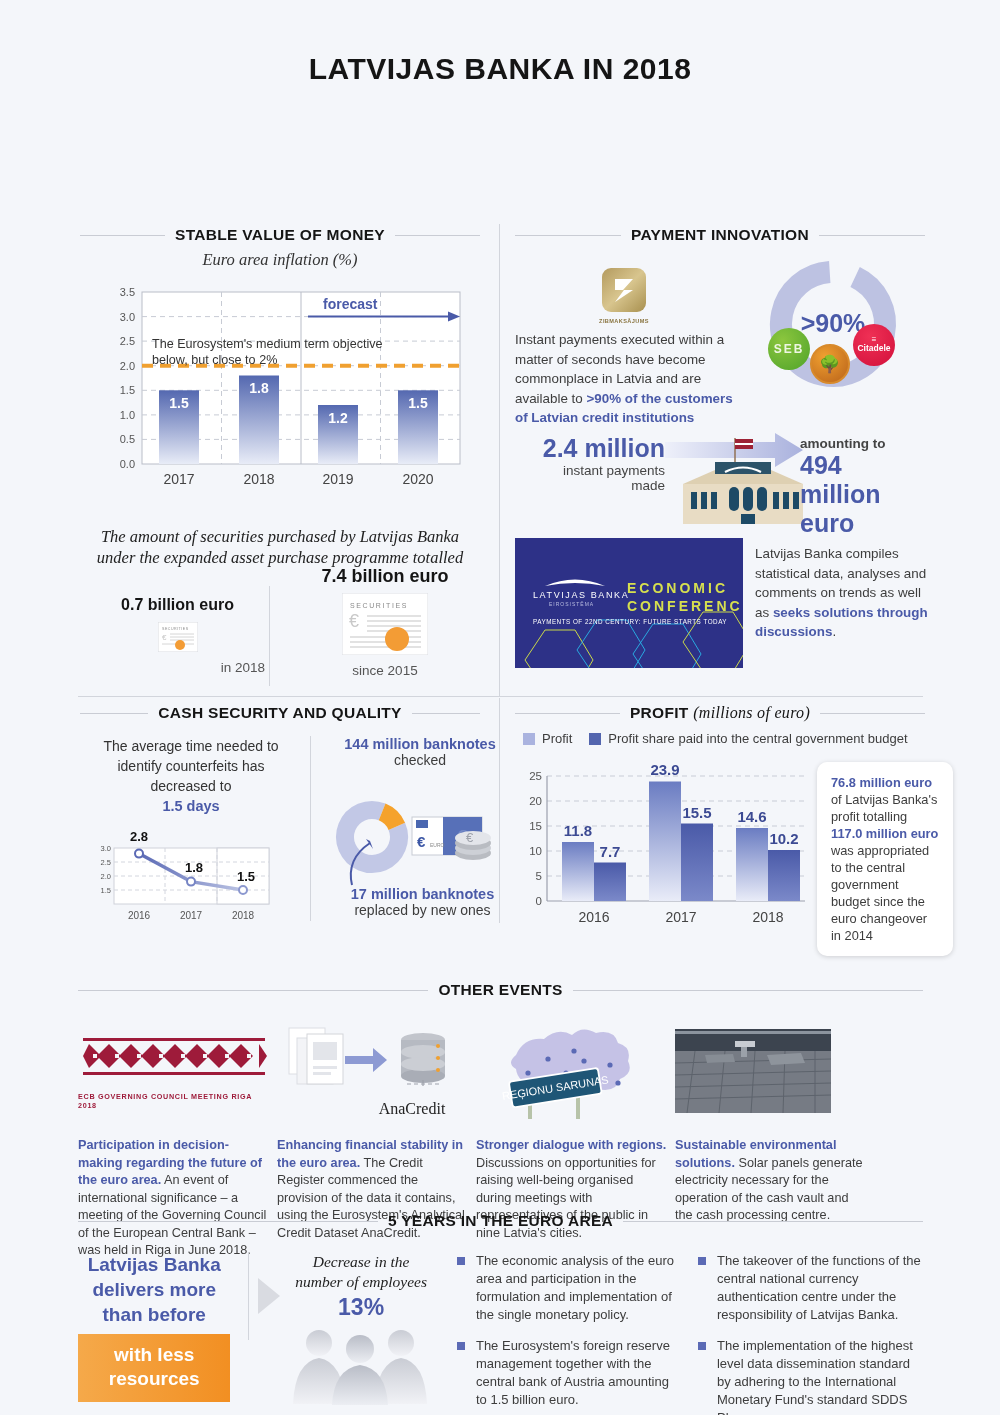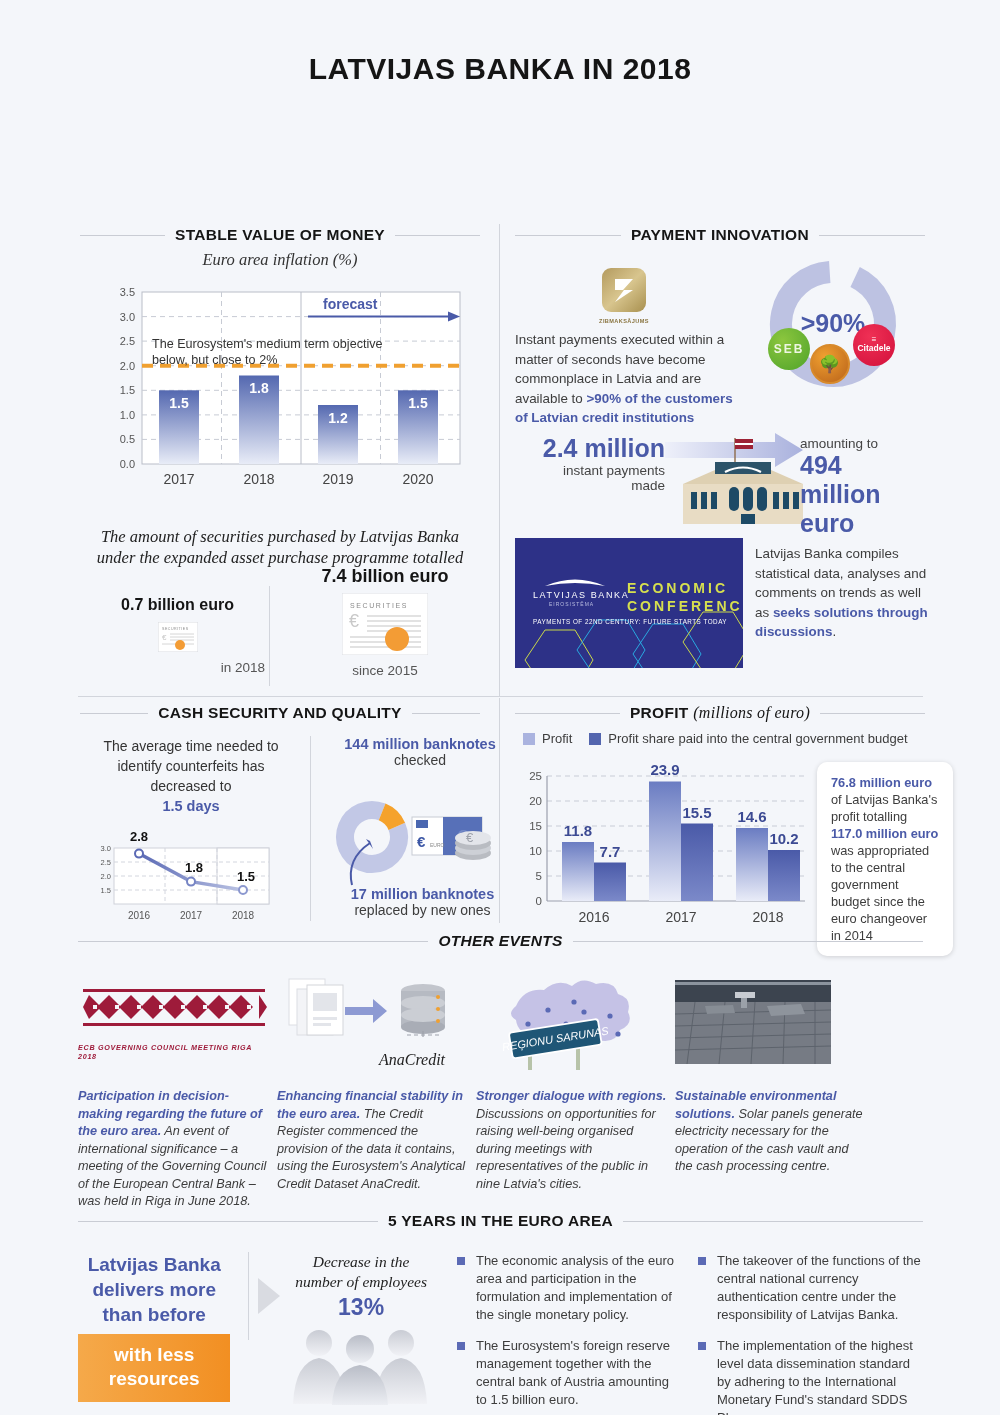--- a/index.html
+++ b/index.html
@@ -267,21 +267,21 @@
           <rect x="28" y="60" width="6" height="17"></rect>
           <rect x="38" y="60" width="6" height="17"></rect>
           <rect x="48" y="60" width="6" height="17"></rect>
           <rect x="110" y="60" width="6" height="17"></rect>
           <rect x="120" y="60" width="6" height="17"></rect>
           <rect x="130" y="60" width="6" height="17"></rect>
           <rect x="78" y="82" width="14" height="10"></rect>
         </g>
       </svg>
       <div style="position:absolute; left:285px; top:2px; width:130px;">
-        <div style="font-size:13.5px; color:#444;">amounting to</div>
+        <div style="font-size:13.5px; color:#444;font-weight:bold;">amounting to</div>
         <div class="big-num">494</div>
         <div class="big-num">million euro</div>
       </div>
     </div>
   </div>
 
   <div class="panel" style="left:80px; top:440px; width:400px;">
     <div class="serif" style="text-align:center; font-style:italic; font-size:16.5px; line-height:21px; color:#222;">
       <span>The amount of securities purchased by Latvijas Banka</span><br>
       <span>under the expanded asset purchase programme totalled</span>
@@ -506,21 +506,21 @@
         <text x="166" y="166">2017</text>
         <text x="253" y="166">2018</text>
       </g>
     </svg>
 
     <div class="callout" style="position:absolute; left:302px; top:58px; width:136px;">
       <span class="blue bold">76.8 million euro</span><span> of Latvijas Banka's profit totalling </span><span class="blue bold">117.0 million euro</span><span> was appropriated to the central government budget since the euro changeover in 2014</span>
     </div>
   </div>
 
-  <div class="panel" style="left:78px; top:846px; width:845px;font-style:italic;">
+  <div class="panel" style="left:78px; top:895px; width:845px;">
     <div class="sec-head">
       <div class="rule"></div>
       <div class="txt">OTHER EVENTS</div>
       <div class="rule"></div>
     </div>
 
     <div style="display:flex; gap:7px; margin-top:22px;">
 
       <div style="width:192px;">
         <div class="imgbox" style="height:100px; display:flex; flex-direction:column; align-items:center; justify-content:center;">

